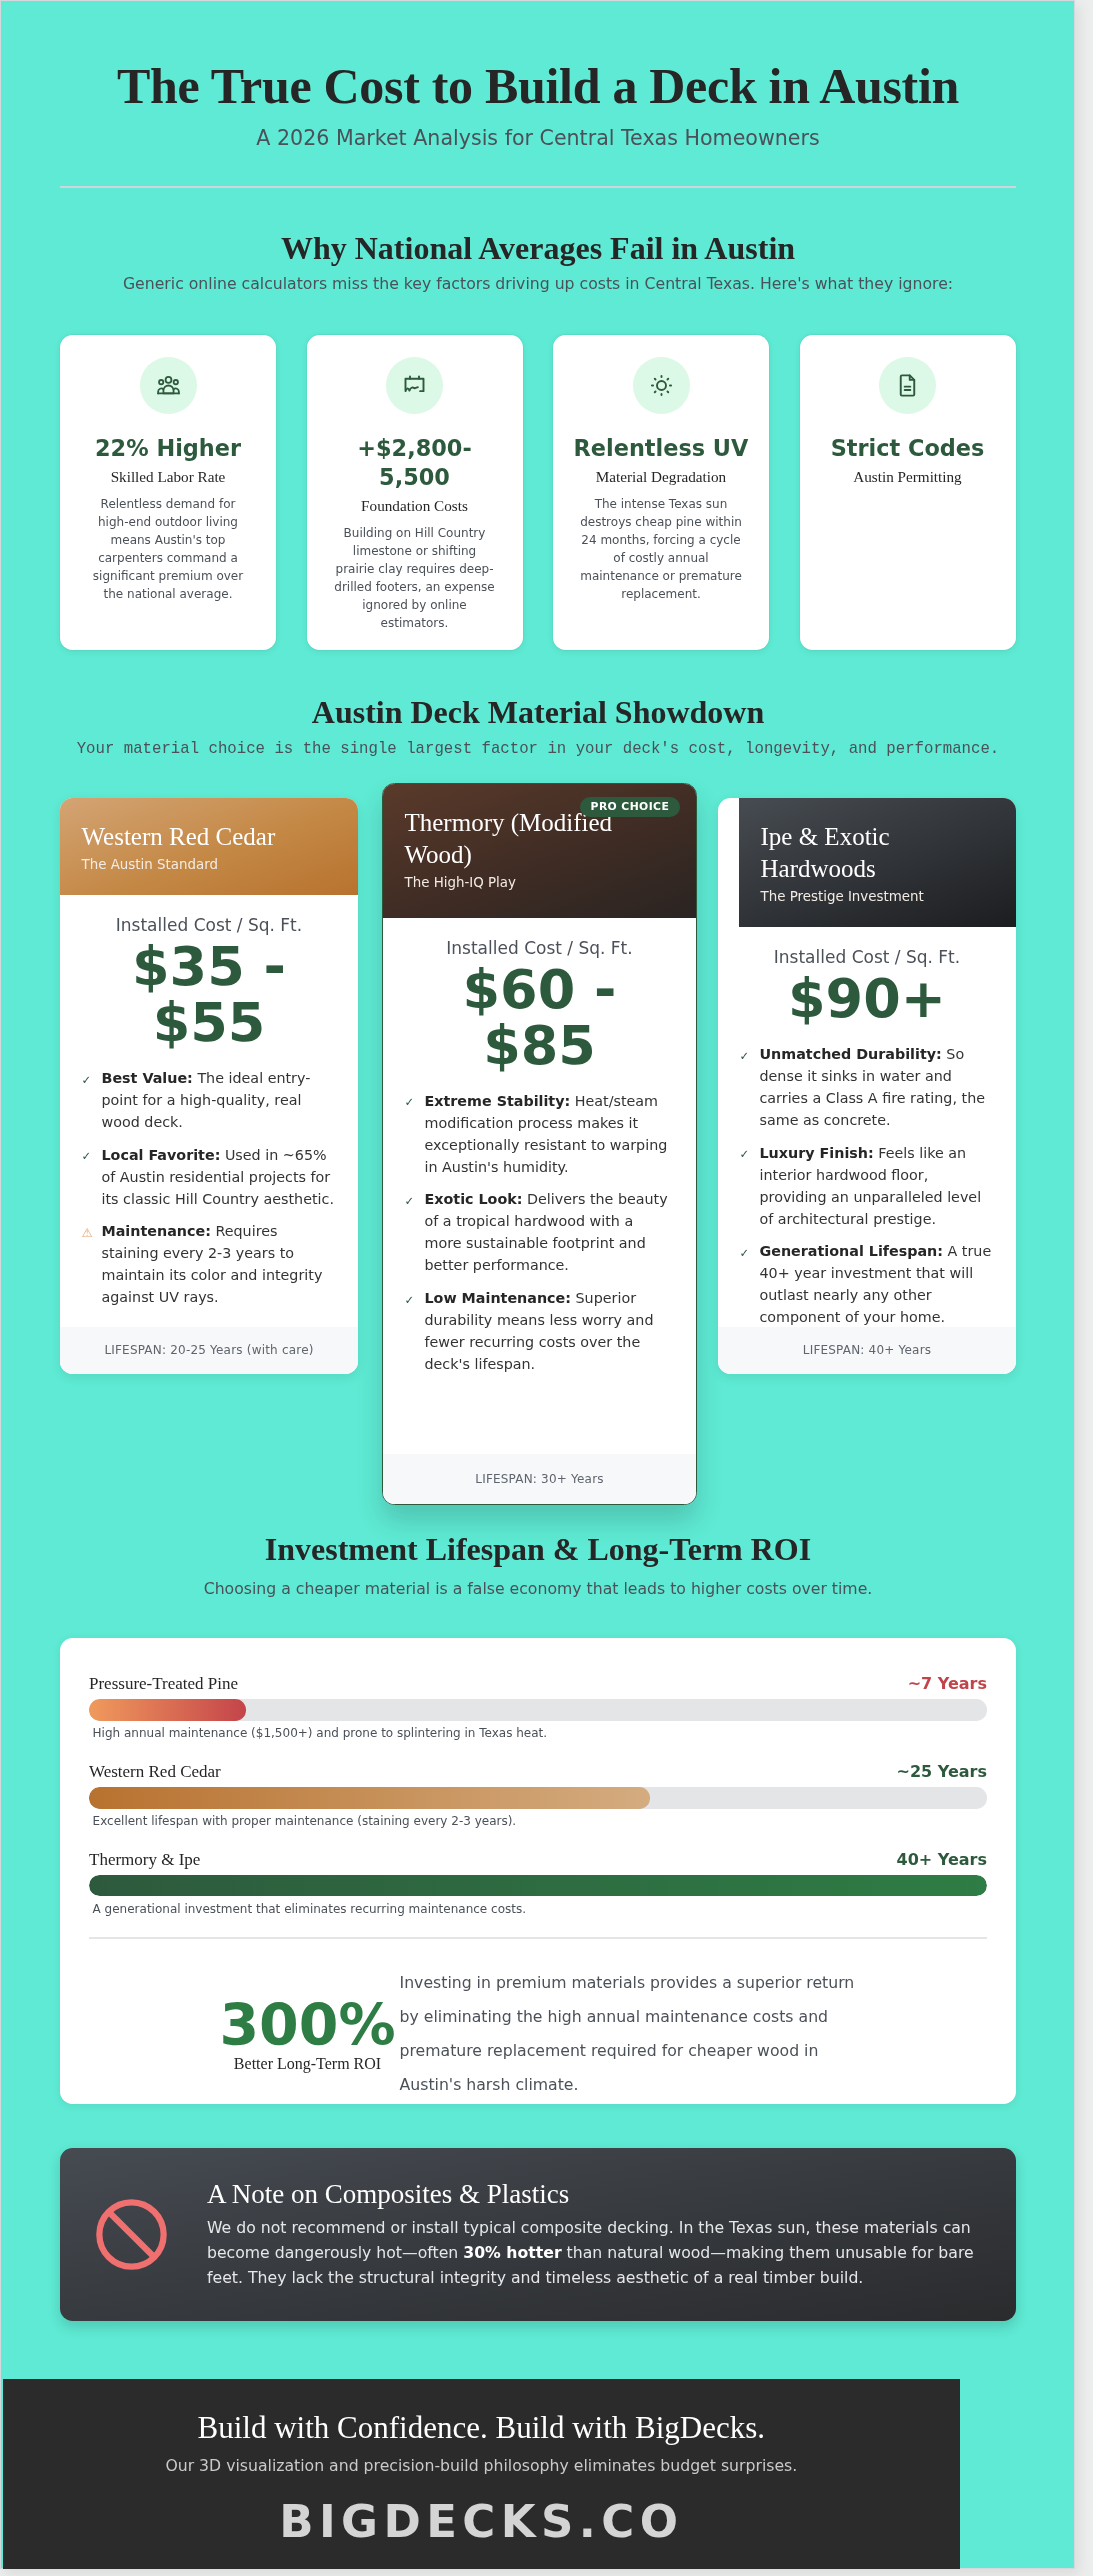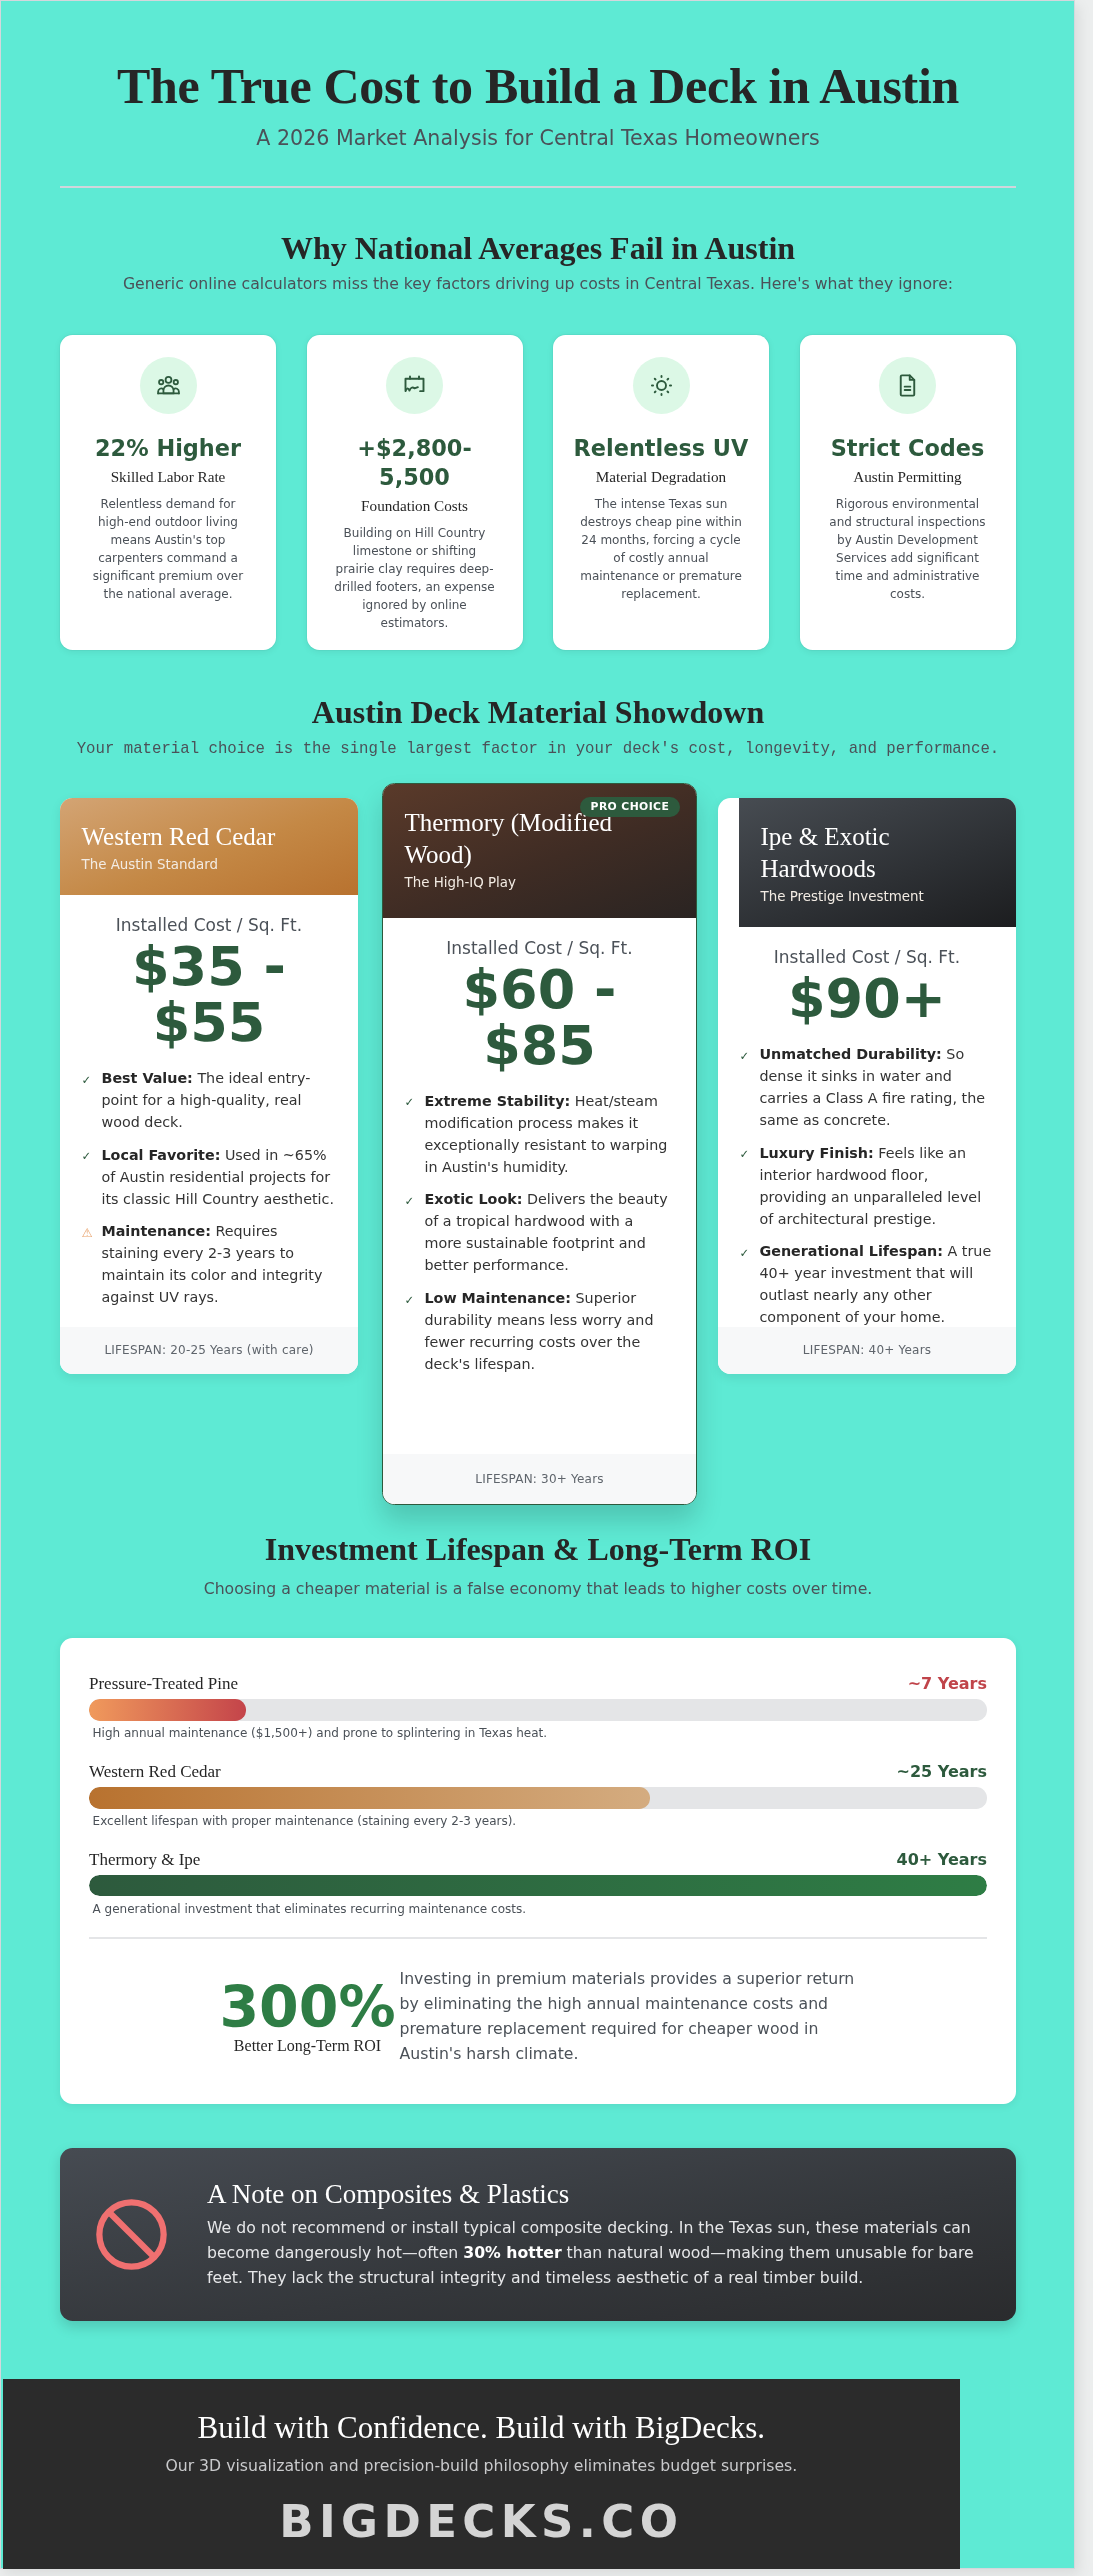--- a/index.html
+++ b/index.html
@@ -73,21 +73,21 @@
   .lname { font-size: 17px; color: #262626; }
   .lyears { font-size: 16px; font-weight: bold; }
   .track { height: 21.5px; background: #e4e5e7; border-radius: 10.8px; margin-top: 5.4px; overflow: hidden; }
   .fill { height: 100%; border-radius: 10.8px; }
   .lnote { font-size: 12px; color: #4b5158; margin-top: 5.4px; padding-left: 3.6px; }
   .divider { height: 1.8px; background: #e4e5e7; margin-top: 20px; }
   .roi-sum { display: flex; align-items: center; justify-content: center; gap: 4px; margin-top: 27px; }
   .roi-big { text-align: center; }
   .roi-pct { font-size: 57px; font-weight: bold; color: #2e7d45; line-height: 59px; }
   .roi-lbl { font-size: 16px; color: #262626; }
-  .roi-text { width: 457px; font-size: 15.7px; line-height: 25px; color: #4b5158; }
+  .roi-text { width: 457px; font-size: 15.7px; line-height: 34px; color: #4b5158; }
 
   
   .note {
     top: 2147px; height: 173px; border-radius: 12.5px;
     background: linear-gradient(170deg, #464b52 0%, #34373b 60%, #2a2b2d 100%);
     box-shadow: 0 5.4px 12.5px rgba(0,0,0,0.15);
     display: flex; align-items: center; padding: 0 27px 0 34px;
   }
   .note-icon { width: 75px; height: 75px; flex: none; margin-right: 38px; }
   .note-title { font-size: 27px; color: #fff; }
@@ -155,21 +155,20 @@
     <div class="fcard">
       <div class="ficon">
         <svg width="27" height="27" viewBox="0 0 24 24" fill="none" stroke="#2d5a3d" stroke-width="1.7" stroke-linecap="round" stroke-linejoin="round">
           <path d="M7 3h7l4 4v13a1 1 0 0 1-1 1H7a1 1 0 0 1-1-1V4a1 1 0 0 1 1-1z"></path>
             <path d="M14 3v4h4"></path>
             <path d="M9.5 13h5M9.5 16h5"></path>
         </svg>
       </div>
       <div class="fstat">Strict Codes</div>
       <div class="flabel serif">Austin Permitting</div>
-      <div class="fdesc">Rigorous environmental and structural inspections by Austin Development Services add significant time and administrative costs.</div>
     </div>
   </div>
 
   <h2 class="col sec-title serif" style="top:693px;">Austin Deck Material Showdown</h2>
   <div class="col sec-sub" style="top:739px;font-family:Liberation Mono, monospace;">Your material choice is the single largest factor in your deck's cost, longevity, and performance.</div>
 
   <div class="col mats">
 
     <div class="mcard c1">
       <div class="mhead">

